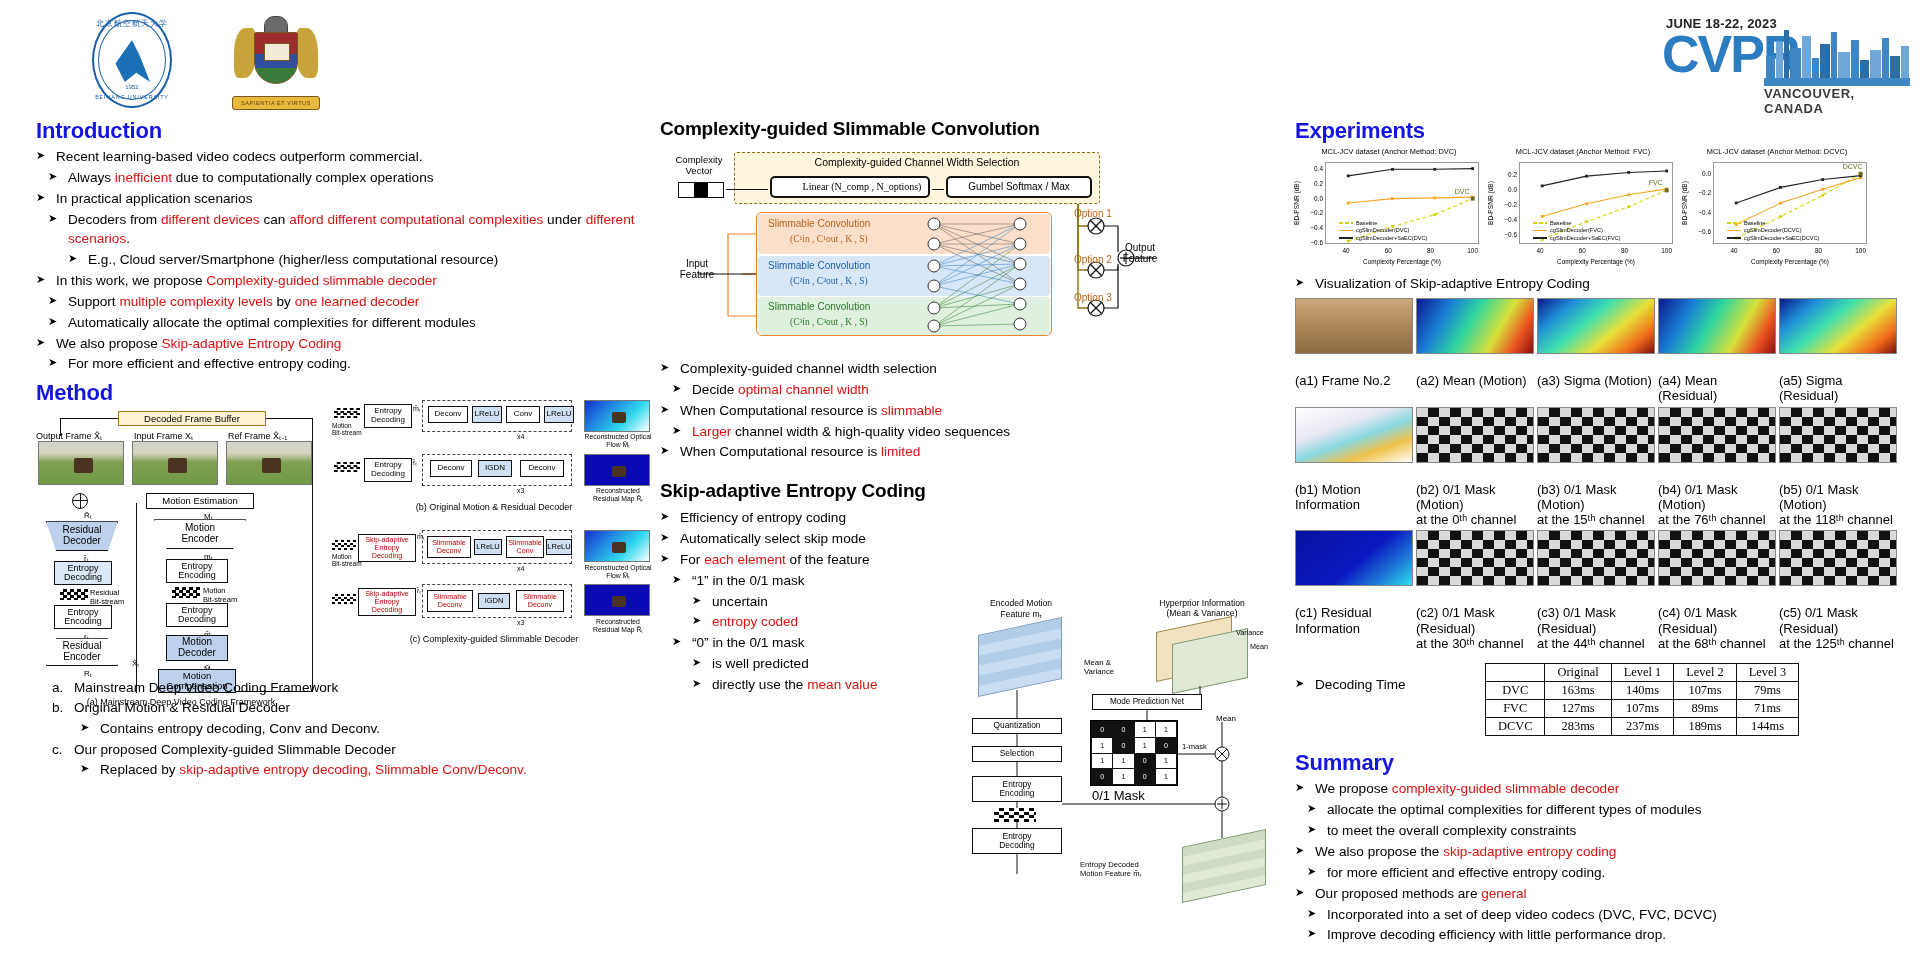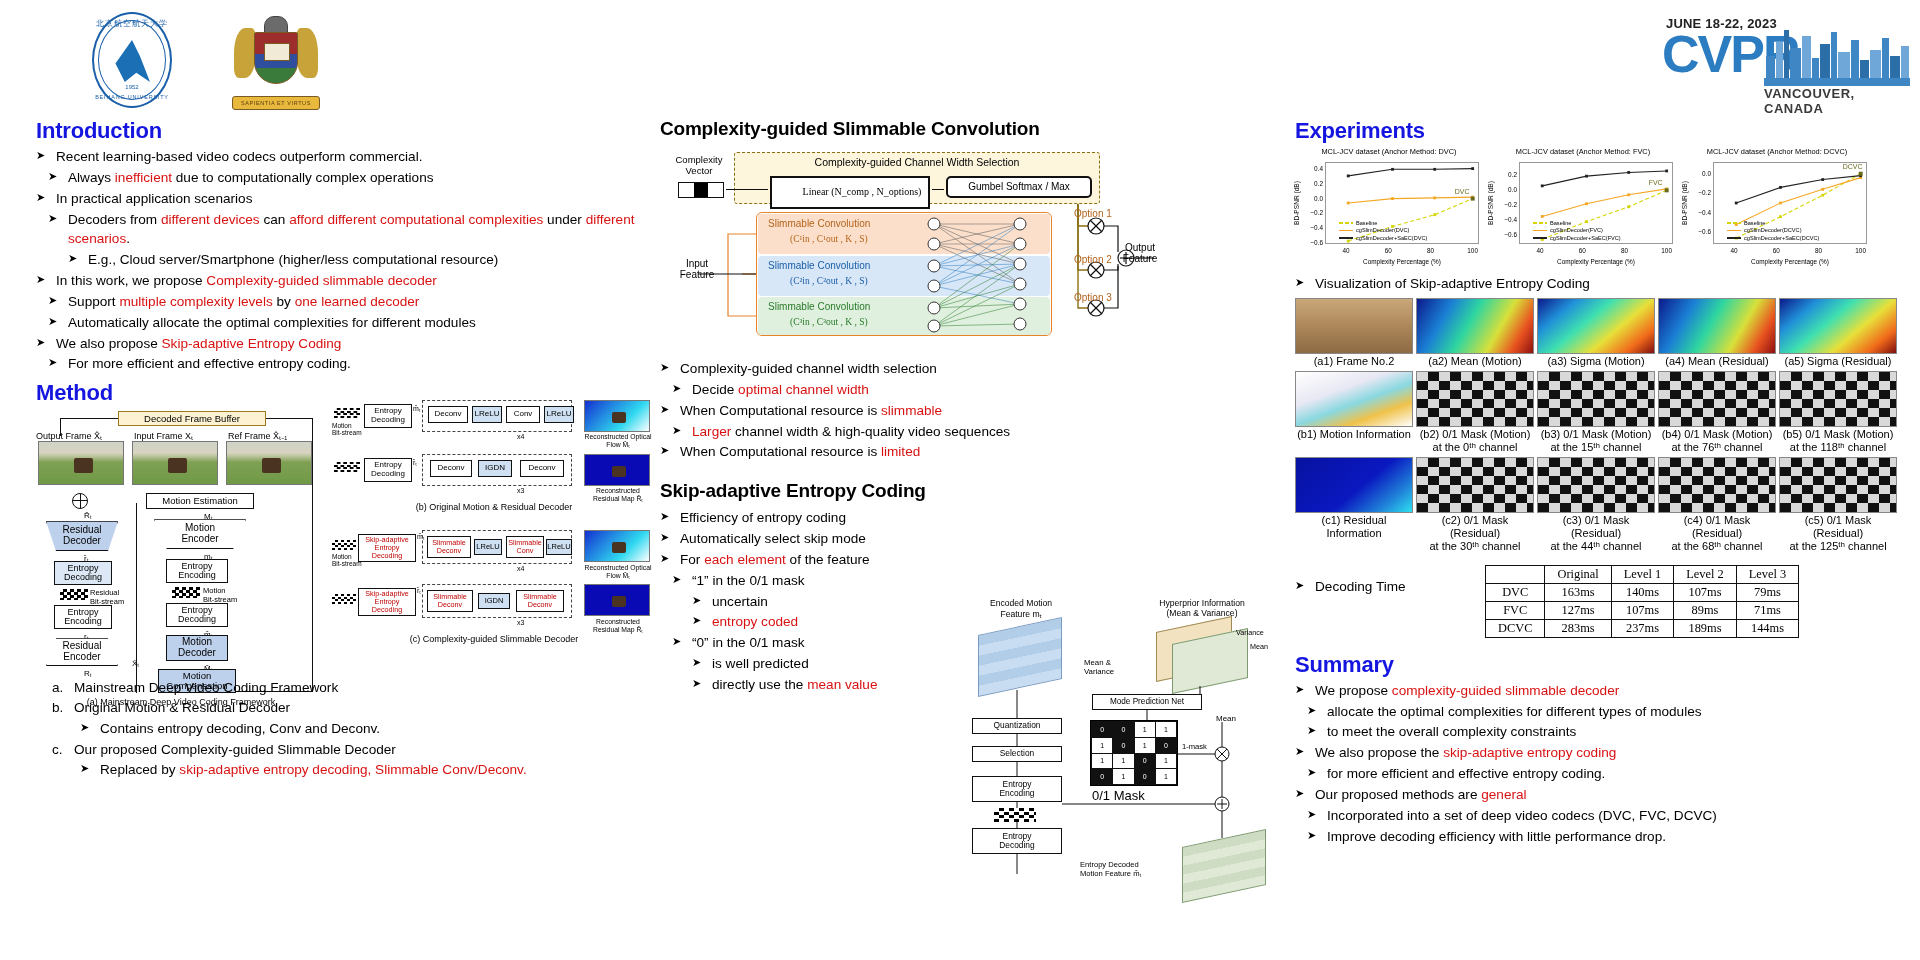--- a/index.html
+++ b/index.html
@@ -130,21 +130,21 @@
   .plot .ytick { position:absolute; left:2px; font-size:6.4px; text-align:right; width:26px; }
   .plot .xtick { position:absolute; bottom:12px; font-size:6.4px; transform:translateX(-50%); }
   .plot .xlab { position:absolute; bottom:1px; left:30px; right:4px; text-align:center; font-size:6.4px; }
   .legend { position:absolute; left:44px; bottom:24px; font-size:5.6px; line-height:1.34; }
   .legend div { white-space:nowrap; }
   .legend .sw { display:inline-block; width:14px; height:1.6px; vertical-align:middle; margin-right:3px; }
 
   .vizgrid { display:grid; grid-template-columns:repeat(5,118px); gap:3px; margin-top:4px; }
   .vizcell { width:118px; }
   .vizimg { width:118px; height:56px; border:1px solid #888; }
-  .vizcap { font-size:11px; text-align:center; line-height:1.18; margin-top:1px; }
+  .vizcap { font-size:13px; line-height:1.18; margin-top:19px; }
 
   table.dt { border-collapse:collapse; font-size:12.4px; margin-left:40px; margin-top:2px; }
   table.dt th, table.dt td { border:1px solid #111; padding:1px 12px; text-align:center; font-family:"Liberation Serif", serif; }
   table.dt th { font-weight:normal; }
   table.dt td.rh { font-family:"Liberation Serif", serif; }
 
   .sk-diagram { position:relative; width:330px; height:280px; font-size:7.5px; }
 </style>
 </head>
 <body>
@@ -368,21 +368,21 @@
     <h3 class="sub">Complexity-guided Slimmable Convolution</h3>
 
     <div class="diagram" style="width:500px;height:205px;margin-left:8px;">
       <div class="lbl" style="left:0px;top:8px;width:62px;text-align:center;font-size:9.5px;white-space:pre-line;">Complexity
 Vector</div>
       <div style="position:absolute;left:10px;top:36px;width:46px;height:16px;border:1.2px solid #111;
            background:linear-gradient(90deg,#fff 0 33%,#000 33% 66%,#fff 66% 100%);"></div>
 
       <div style="position:absolute;left:66px;top:6px;width:366px;height:52px;border:1.6px dashed #8a7015;background:#fdf6dd;border-radius:3px;"></div>
       <div class="lbl" style="left:66px;top:10px;width:366px;text-align:center;font-size:10.5px;">Complexity-guided Channel Width Selection</div>
-      <div class="box" style="left:102px;top:30px;width:160px;height:33px;border-radius:0;border-width:2px;font-size:10px;
+      <div class="box" style="left:102px;top:30px;width:160px;height:22px;border-radius:5px;border-width:2px;font-size:10px;
            font-family:'Liberation Serif',serif;padding-left:24px;">Linear (N_comp , N_options)</div>
       <div class="box" style="left:278px;top:30px;width:146px;height:22px;border-radius:5px;border-width:2px;font-size:10px;">Gumbel Softmax / Max</div>
       <div class="ln" style="left:58px;top:43px;width:42px;height:1.4px;"></div>
       <div class="ln" style="left:264px;top:43px;width:12px;height:1.4px;"></div>
 
       <div style="position:absolute;left:88px;top:66px;width:296px;height:124px;border:1.6px solid #e8832a;border-radius:6px;background:#fff;"></div>
       <div style="position:absolute;left:90px;top:68px;width:292px;height:40px;background:#fbdfcb;border-radius:4px;"></div>
       <div style="position:absolute;left:90px;top:110px;width:292px;height:40px;background:#d7e7f7;border-radius:4px;"></div>
       <div style="position:absolute;left:90px;top:151px;width:292px;height:38px;background:#dff0de;border-radius:4px;"></div>
 

